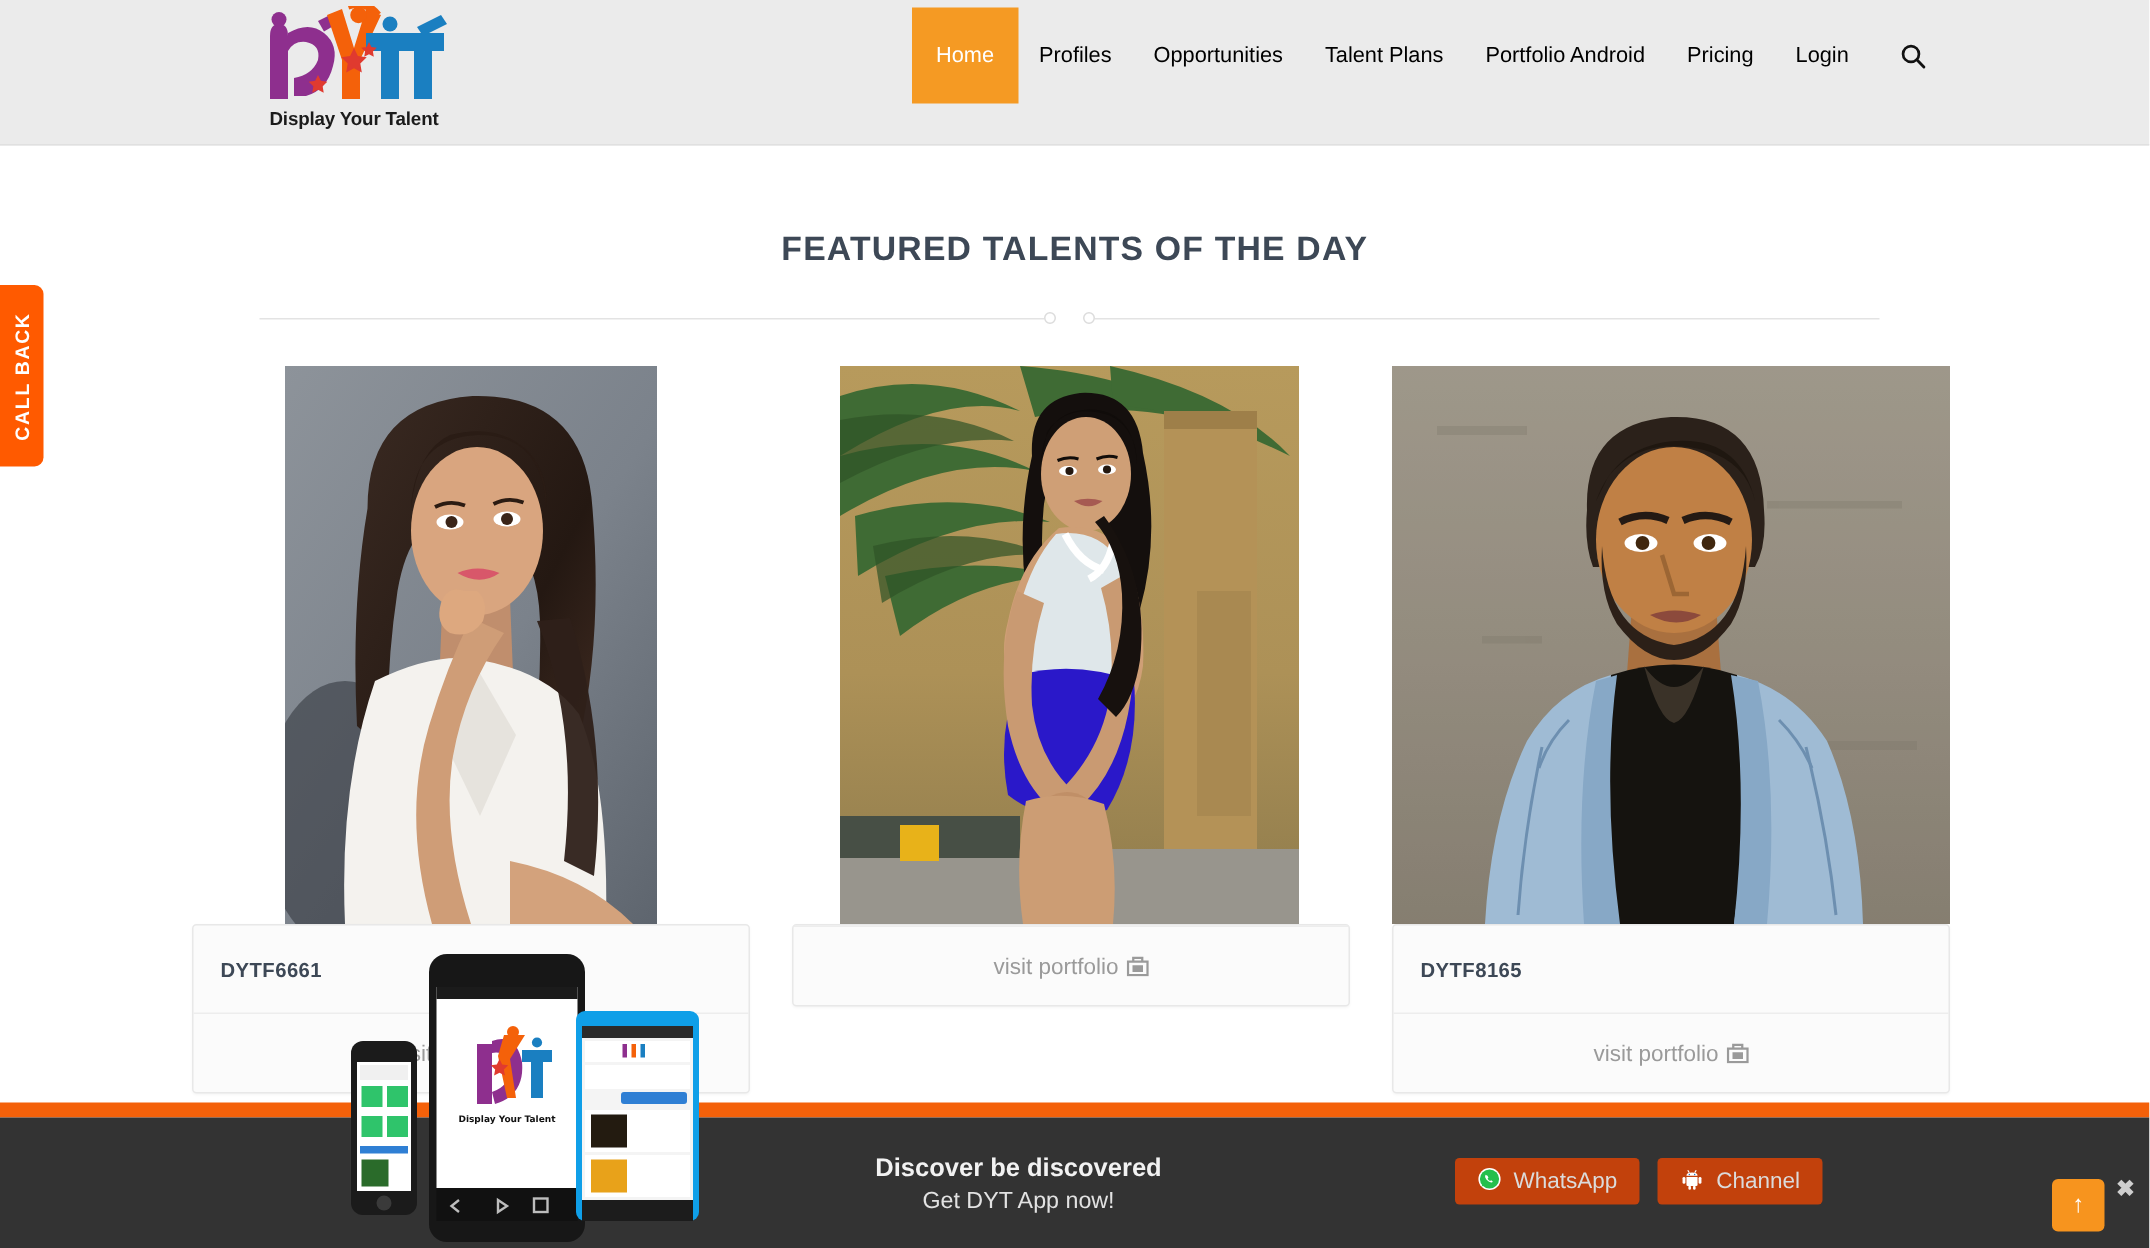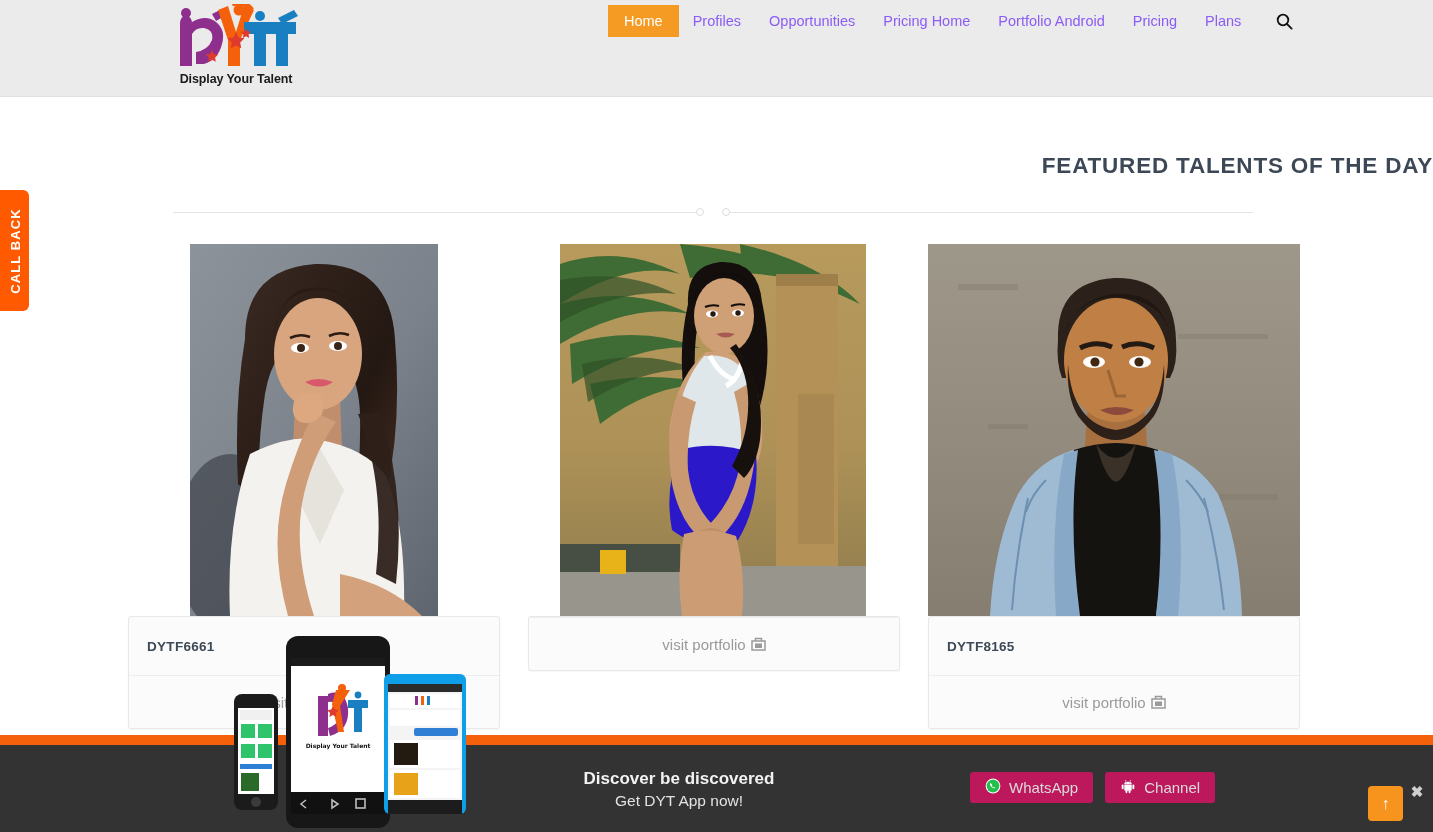--- a/index.html
+++ b/index.html
@@ -28,28 +28,28 @@
     text-align: center;
     font-size: 12.5px; font-weight: bold; color: #1b1b1b;
     letter-spacing: -0.1px;
   }
 
   .nav {
     position: absolute; left: 608px; top: 5px;
     display: flex; align-items: center;
   }
   .nav-item {
-    font-size: 14.5px; color: #8b5cf6;
+    font-size: 14.5px; color: #000000;
     padding: 8px 14px;
     cursor: pointer; white-space: nowrap;
   }
   .nav-item.active {
     background: #f59a23;
     color: #ffffff;
-    padding: 8px 16px;
+    padding: 24px 16px;
   }
   .nav-search {
     margin-left: 16px; width: 26px; height: 26px;
     display: flex; align-items: center; justify-content: center;
     cursor: pointer;
   }
 
   
   .callback-tab {
     position: absolute; left: 0; top: 190px;
@@ -65,21 +65,21 @@
     transform: translate(-50%, -50%) rotate(-90deg);
     white-space: nowrap;
     color: #ffffff;
     font-size: 13px; font-weight: bold;
     letter-spacing: 1.1px;
   }
 
   
   .section-title {
     position: absolute; left: 0; top: 153px; width: 1433px;
-    text-align: right;
+    text-align: center;
     font-size: 22.5px; font-weight: bold;
     letter-spacing: 0.8px;
     color: #3d4856;
   }
   .divider {
     position: absolute; left: 173px; top: 204px;
     width: 1080px; height: 16px;
     display: flex; align-items: center; justify-content: center;
   }
   .divider .line { flex: 1; height: 1px; background: #e3e3e3; }
@@ -154,21 +154,21 @@
     position: absolute; left: 0; top: 47px; width: 1358px;
     text-align: center;
     font-size: 15.5px; color: #e2e2e2;
   }
   .banner-btns {
     position: absolute; left: 970px; top: 772px;
     display: flex; gap: 12px;
   }
   .btn-store {
     height: 31px; padding: 0 15px;
-    background: #be185d; border: none; border-radius: 3px;
+    background: #c2410c; border: none; border-radius: 3px;
     display: flex; align-items: center; gap: 8px;
     color: #dbdbdb; font-size: 15px;
     font-family: "Liberation Sans", sans-serif;
     cursor: pointer;
   }
 
   
   .devices {
     position: absolute; left: 232px; top: 632px;
     width: 238px; height: 200px;
@@ -221,24 +221,24 @@
         <path d="M40 46 l1.9 3.9 4.3 .6 -3.1 3 .7 4.3 -3.8-2 -3.8 2 .7-4.3 -3.1-3 4.3-.6 z" fill="#e03a2f"></path>
         <path d="M74 24 l1.6 3.3 3.6 .5 -2.6 2.5 .6 3.6 -3.2-1.7 -3.2 1.7 .6-3.6 -2.6-2.5 3.6-.5 z" fill="#e03a2f"></path>
       </svg>
       <div class="logo-caption">Display Your Talent</div>
     </div>
 
     <nav class="nav">
       <div class="nav-item active">Home</div>
       <div class="nav-item">Profiles</div>
       <div class="nav-item">Opportunities</div>
-      <div class="nav-item">Pricing Home</div>
+      <div class="nav-item">Talent Plans</div>
       <div class="nav-item">Portfolio Android</div>
       <div class="nav-item">Pricing</div>
-      <div class="nav-item">Plans</div>
+      <div class="nav-item">Login</div>
       <div class="nav-search">
         <svg width="17" height="17" viewBox="0 0 17 17">
           <circle cx="7" cy="7" r="5.3" stroke="#111" stroke-width="1.8" fill="none"></circle>
           <line x1="10.9" y1="10.9" x2="15.6" y2="15.6" stroke="#111" stroke-width="1.9" stroke-linecap="round"></line>
         </svg>
       </div>
     </nav>
   </div>
 
   <div class="callback-tab">

